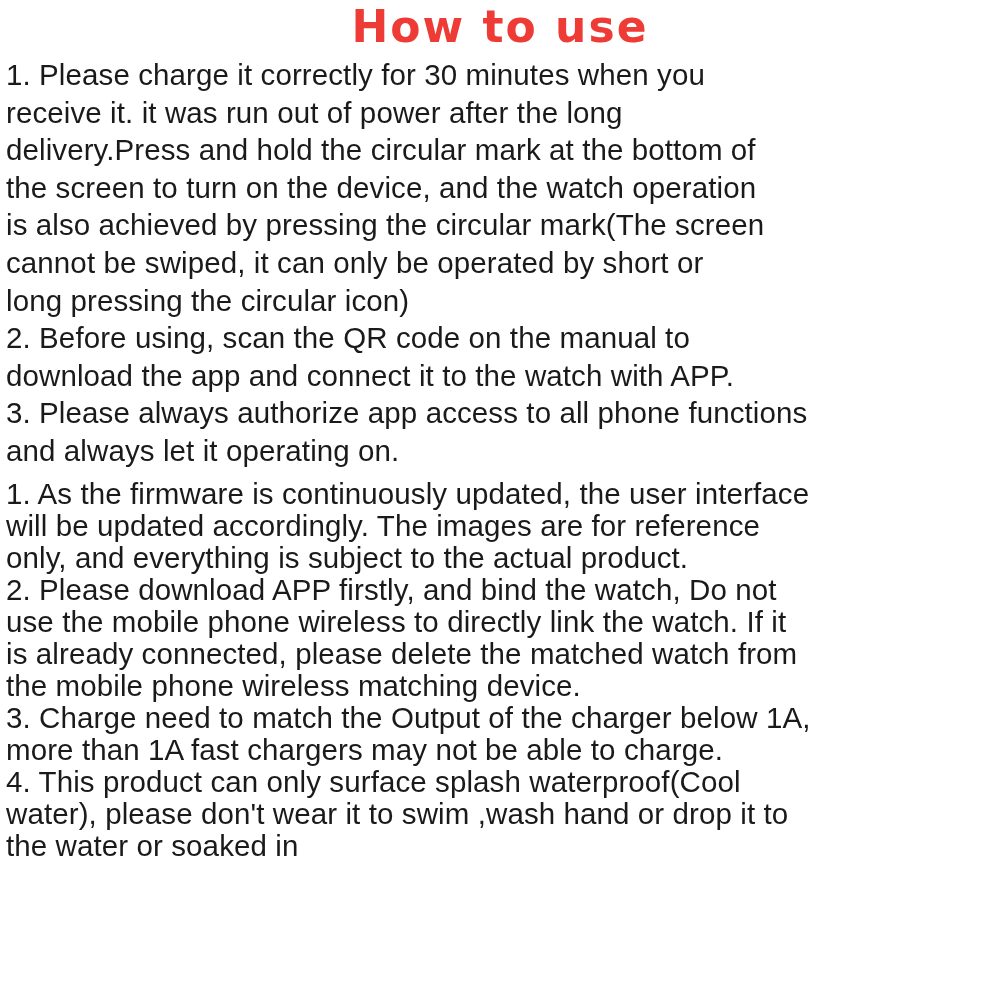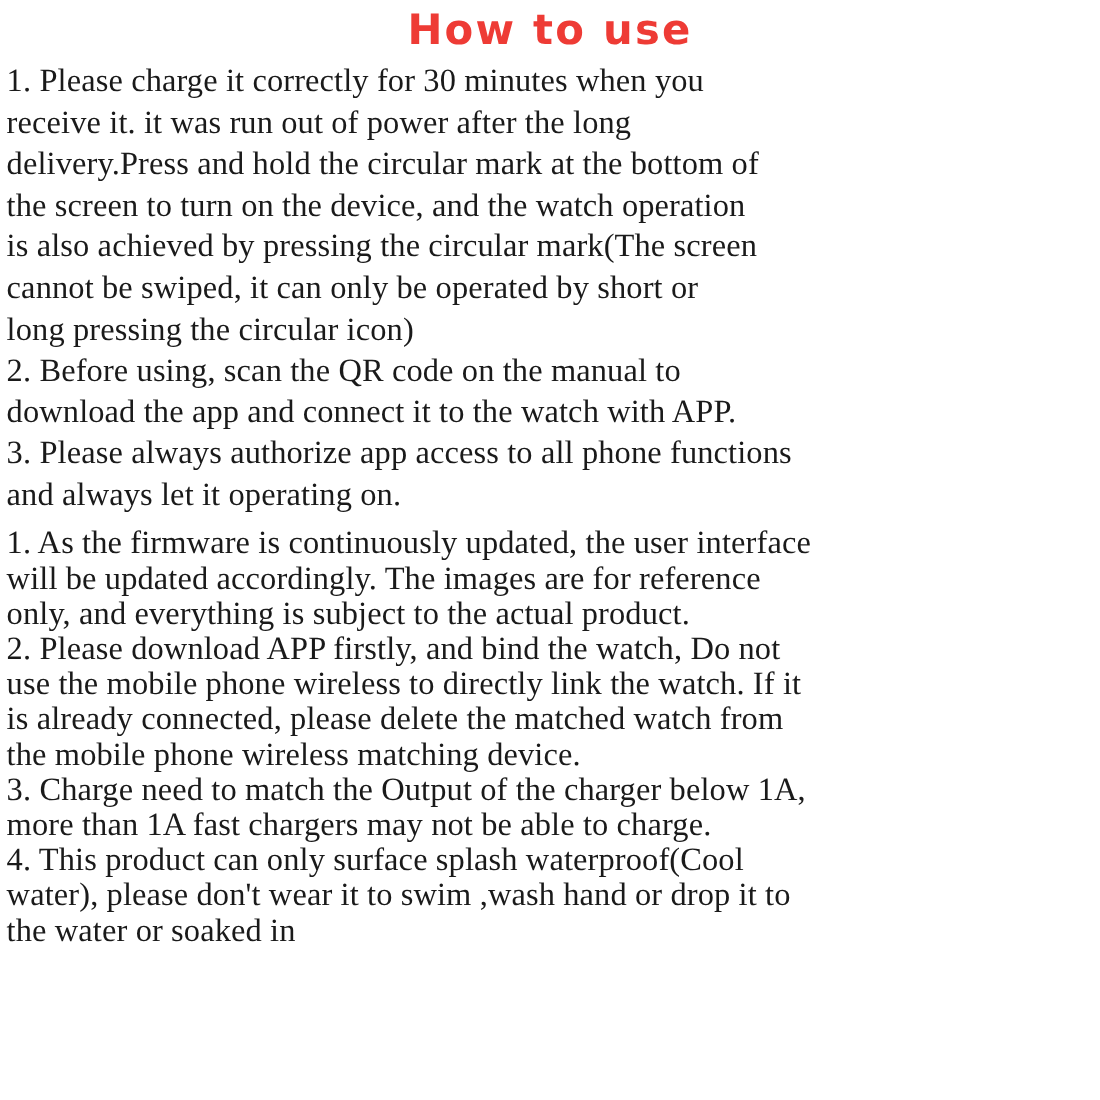--- a/index.html
+++ b/index.html
@@ -12,34 +12,34 @@
     width: 1000px;
     height: 1000px;
     background: #ffffff;
     overflow: hidden;
     color: #1a1a1a;
   }
   .section-title {
     text-align: center;
     color: #ee3b35;
     font-weight: 600;
-    font-size: 38px;
+    font-size: 44px;
     line-height: 42px;
     letter-spacing: 2px;
     font-family: "DejaVu Sans", "Liberation Sans", sans-serif;
   }
   .title-howto { padding-top: 6px; }
   .title-note  { margin-top: 44px; }
   .body-text {
     white-space: pre-line;
     color: #1a1a1a;
     padding-left: 6px;
     padding-right: 2px;
     font-size: 29.5px;
-    font-family: Liberation Serif, serif;
+    font-family: Liberation Sans, sans-serif;
     letter-spacing: 0.1px;
   }
   .howto-text {
     margin-top: 8px;
     line-height: 37.6px;
   }
   .note-text {
     margin-top: 8px;
     line-height: 32px;
   }

